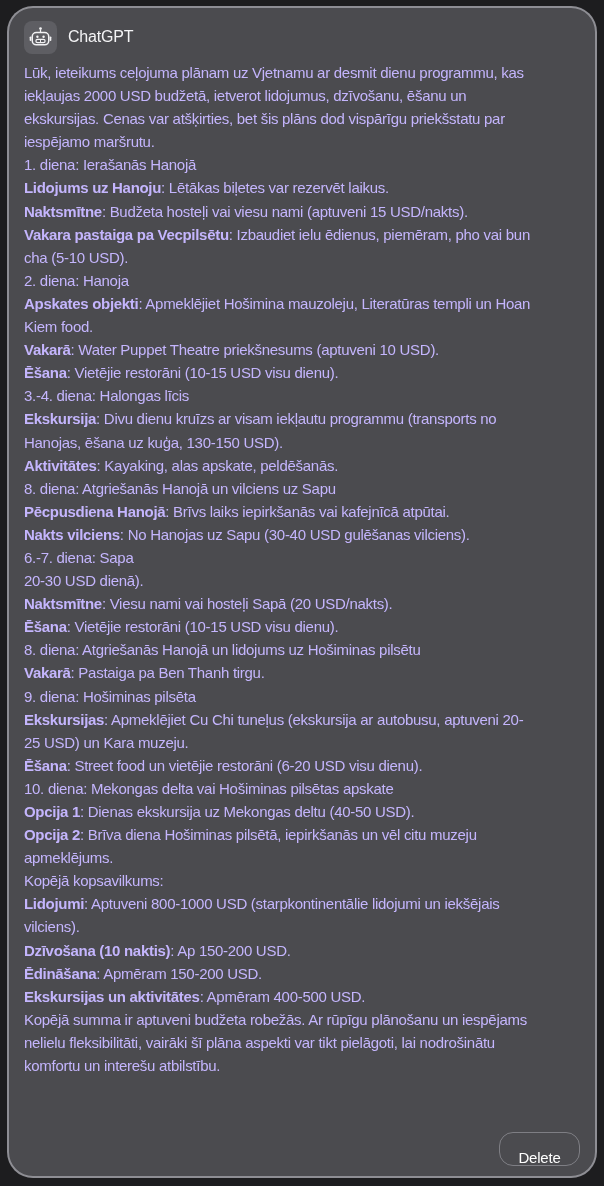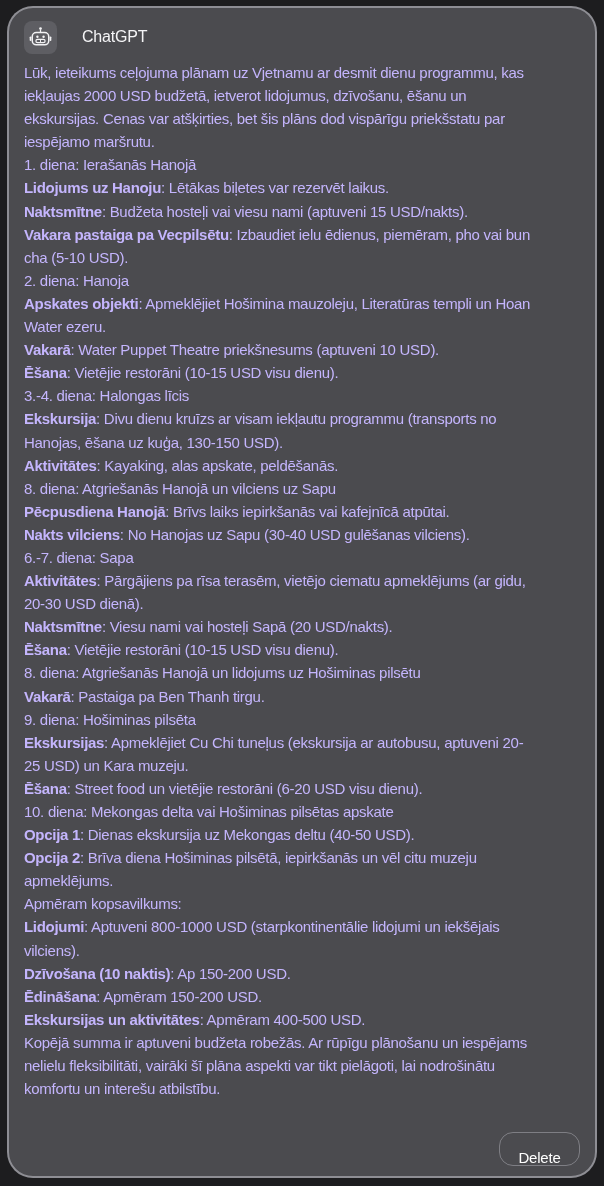--- a/index.html
+++ b/index.html
@@ -22,21 +22,21 @@
     border-radius: 26px;
     box-sizing: border-box;
     padding: 12px 15px 10px 15px;
     display: flex;
     flex-direction: column;
     overflow: hidden;
   }
   .header {
     display: flex;
     align-items: center;
-    gap: 25px;
+    gap: 11px;
     height: 34px;
     flex: 0 0 auto;
     margin-bottom: 7px;
   }
   .icon-tile {
     width: 33px;
     height: 33px;
     border-radius: 8px;
     background: #5e5e63;
     display: flex;
@@ -116,46 +116,45 @@
       <div class="line"><span>iekļaujas 2000 USD budžetā, ietverot lidojumus, dzīvošanu, ēšanu un</span></div>
       <div class="line"><span>ekskursijas. Cenas var atšķirties, bet šis plāns dod vispārīgu priekšstatu par</span></div>
       <div class="line"><span>iespējamo maršrutu.</span></div>
       <div class="line"><span>1. diena: Ierašanās Hanojā</span></div>
       <div class="line"><strong>Lidojums uz Hanoju</strong><span>: Lētākas biļetes var rezervēt laikus.</span></div>
       <div class="line"><strong>Naktsmītne</strong><span>: Budžeta hosteļi vai viesu nami (aptuveni 15 USD/nakts).</span></div>
       <div class="line"><strong>Vakara pastaiga pa Vecpilsētu</strong><span>: Izbaudiet ielu ēdienus, piemēram, pho vai bun</span></div>
       <div class="line"><span>cha (5-10 USD).</span></div>
       <div class="line"><span>2. diena: Hanoja</span></div>
       <div class="line"><strong>Apskates objekti</strong><span>: Apmeklējiet Hošimina mauzoleju, Literatūras templi un Hoan</span></div>
-      <div class="line"><span>Water ezeru.</span></div>
+      <div class="line"><span>Kiem food.</span></div>
       <div class="line"><strong>Vakarā</strong><span>: Water Puppet Theatre priekšnesums (aptuveni 10 USD).</span></div>
       <div class="line"><strong>Ēšana</strong><span>: Vietējie restorāni (10-15 USD visu dienu).</span></div>
       <div class="line"><span>3.-4. diena: Halongas līcis</span></div>
       <div class="line"><strong>Ekskursija</strong><span>: Divu dienu kruīzs ar visam iekļautu programmu (transports no</span></div>
       <div class="line"><span>Hanojas, ēšana uz kuģa, 130-150 USD).</span></div>
       <div class="line"><strong>Aktivitātes</strong><span>: Kayaking, alas apskate, peldēšanās.</span></div>
       <div class="line"><span>8. diena: Atgriešanās Hanojā un vilciens uz Sapu</span></div>
       <div class="line"><strong>Pēcpusdiena Hanojā</strong><span>: Brīvs laiks iepirkšanās vai kafejnīcā atpūtai.</span></div>
       <div class="line"><strong>Nakts vilciens</strong><span>: No Hanojas uz Sapu (30-40 USD gulēšanas vilciens).</span></div>
       <div class="line"><span>6.-7. diena: Sapa</span></div>
-      <div class="line"><strong>Aktivitātes</strong><span>: Pārgājiens pa rīsa terasēm, vietējo ciematu apmeklējums (ar gidu,</span></div>
       <div class="line"><span>20-30 USD dienā).</span></div>
       <div class="line"><strong>Naktsmītne</strong><span>: Viesu nami vai hosteļi Sapā (20 USD/nakts).</span></div>
       <div class="line"><strong>Ēšana</strong><span>: Vietējie restorāni (10-15 USD visu dienu).</span></div>
       <div class="line"><span>8. diena: Atgriešanās Hanojā un lidojums uz Hošiminas pilsētu</span></div>
       <div class="line"><strong>Vakarā</strong><span>: Pastaiga pa Ben Thanh tirgu.</span></div>
       <div class="line"><span>9. diena: Hošiminas pilsēta</span></div>
       <div class="line"><strong>Ekskursijas</strong><span>: Apmeklējiet Cu Chi tuneļus (ekskursija ar autobusu, aptuveni 20-</span></div>
       <div class="line"><span>25 USD) un Kara muzeju.</span></div>
       <div class="line"><strong>Ēšana</strong><span>: Street food un vietējie restorāni (6-20 USD visu dienu).</span></div>
       <div class="line"><span>10. diena: Mekongas delta vai Hošiminas pilsētas apskate</span></div>
       <div class="line"><strong>Opcija 1</strong><span>: Dienas ekskursija uz Mekongas deltu (40-50 USD).</span></div>
       <div class="line"><strong>Opcija 2</strong><span>: Brīva diena Hošiminas pilsētā, iepirkšanās un vēl citu muzeju</span></div>
       <div class="line"><span>apmeklējums.</span></div>
-      <div class="line"><span>Apmēram kopsavilkums:</span></div>
+      <div class="line"><span>Kopējā kopsavilkums:</span></div>
       <div class="line"><strong>Lidojumi</strong><span>: Aptuveni 800-1000 USD (starpkontinentālie lidojumi un iekšējais</span></div>
       <div class="line"><span>vilciens).</span></div>
       <div class="line"><strong>Dzīvošana (10 naktis)</strong><span>: Ap 150-200 USD.</span></div>
       <div class="line"><strong>Ēdināšana</strong><span>: Apmēram 150-200 USD.</span></div>
       <div class="line"><strong>Ekskursijas un aktivitātes</strong><span>: Apmēram 400-500 USD.</span></div>
       <div class="line"><span>Kopējā summa ir aptuveni budžeta robežās. Ar rūpīgu plānošanu un iespējams</span></div>
       <div class="line"><span>nelielu fleksibilitāti, vairāki šī plāna aspekti var tikt pielāgoti, lai nodrošinātu</span></div>
       <div class="line"><span>komfortu un interešu atbilstību.</span></div>
     </div>
 

